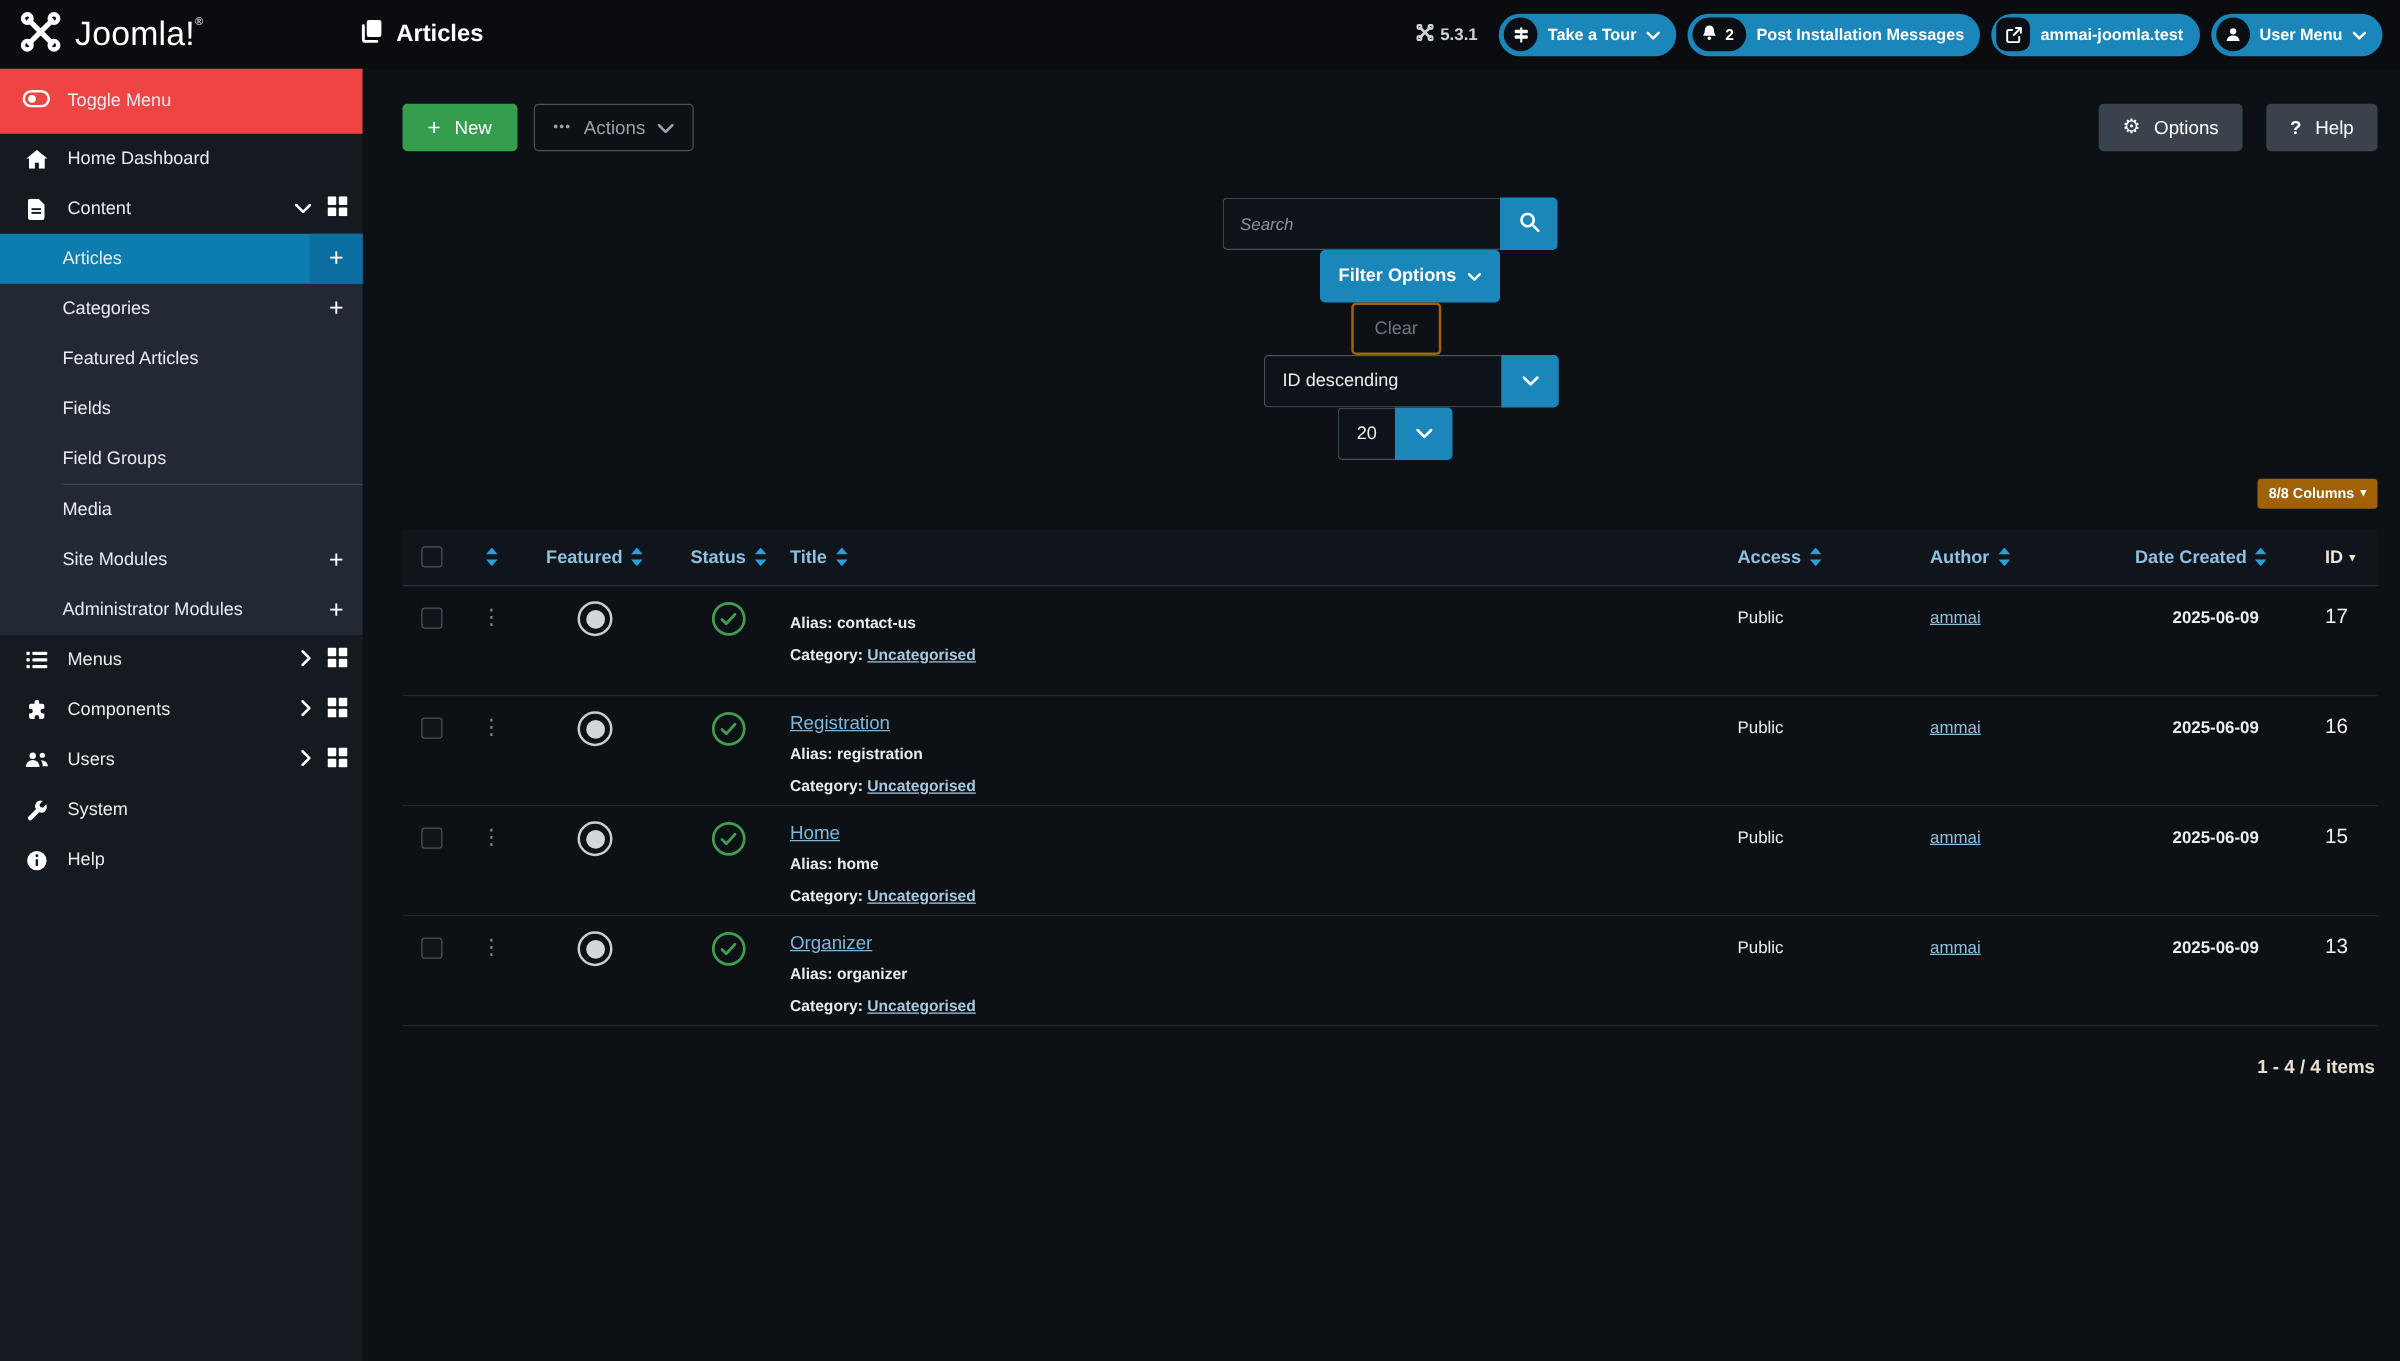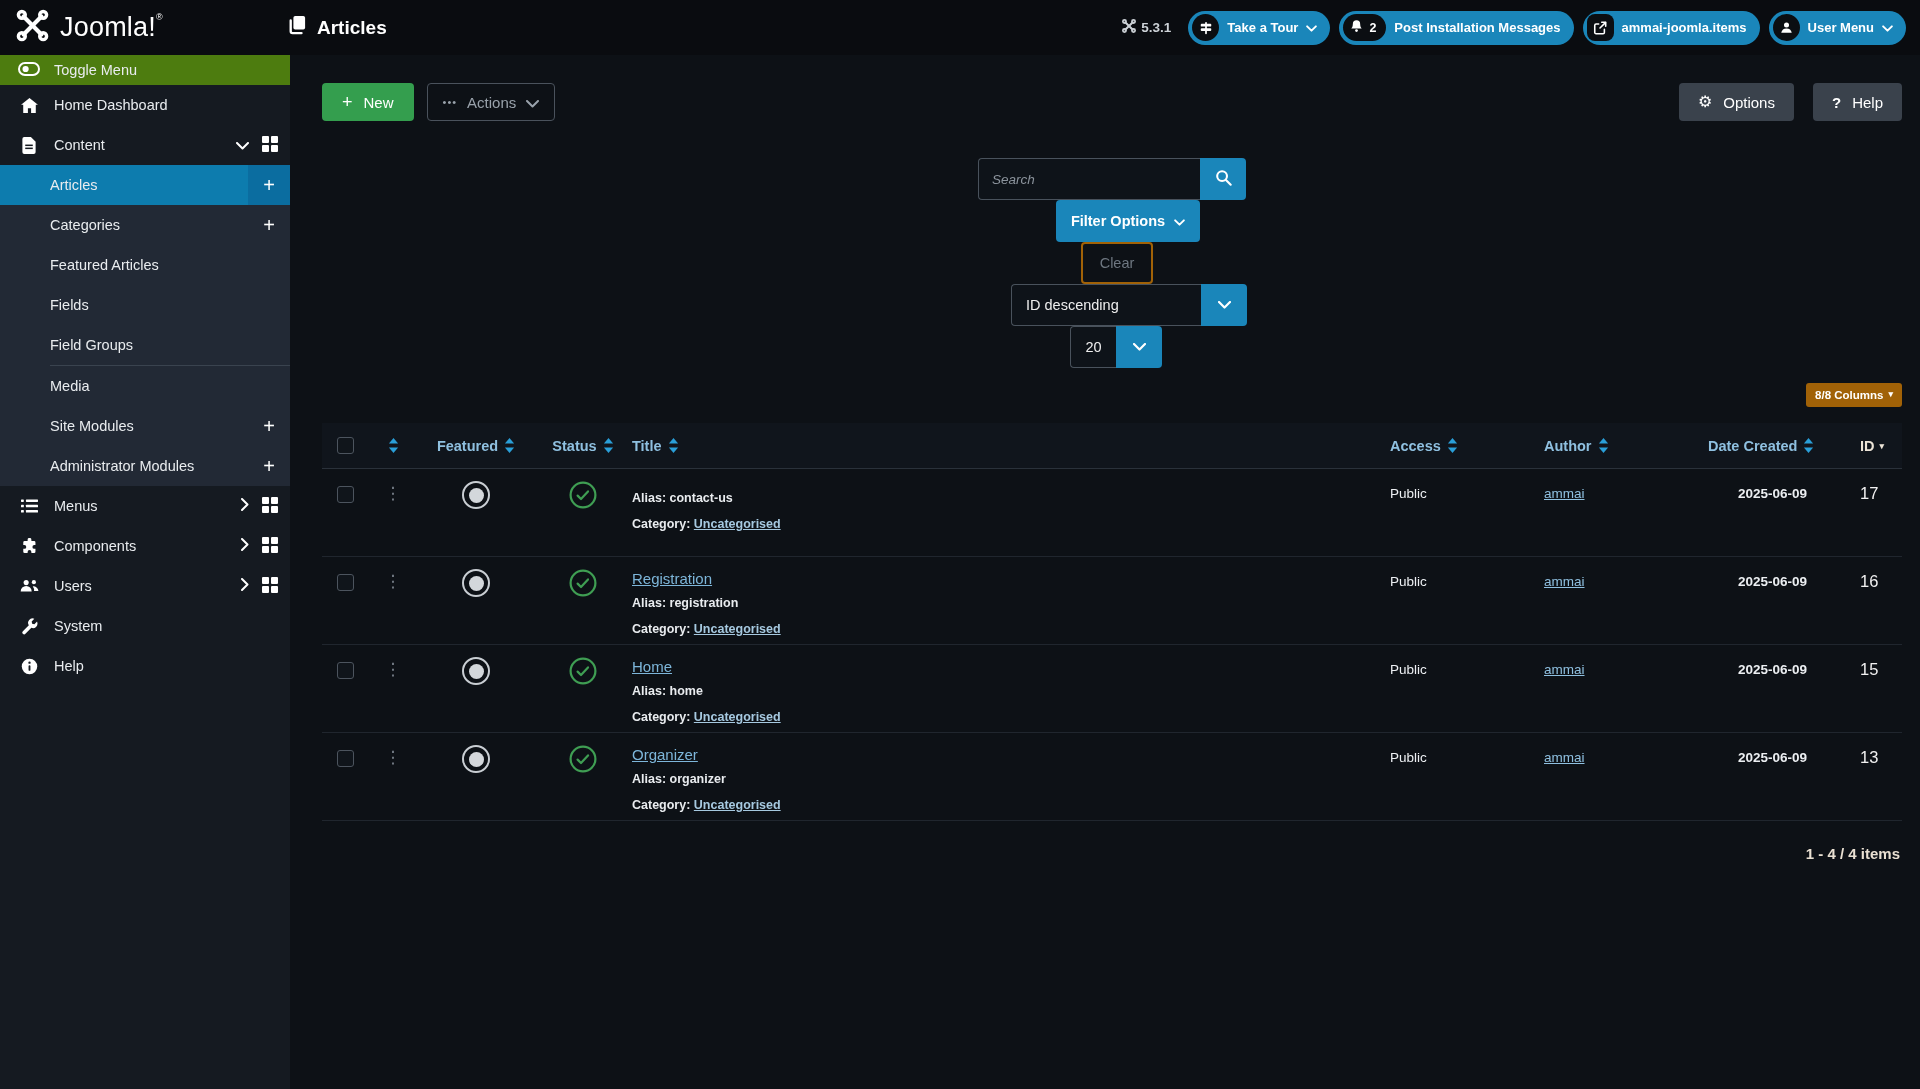--- a/index.html
+++ b/index.html
@@ -25,21 +25,21 @@
   .pill .icon-wrap { width:27px; height:27px; border-radius:50%; background:#0b0e12; display:flex; align-items:center; justify-content:center; flex-shrink:0; }
   .pill .icon-wrap.sq { border-radius:8px; }
   .badge-wrap { height:27px; border-radius:14px; background:#0b0e12; display:flex; align-items:center; gap:6px; padding:0 10px 0 7px; }
   .badge-num { font-size:12.5px; font-weight:700; color:#fff; }
 
   
   .layout { display:flex; height:1034px; }
 
   
   .sidebar { width:290px; background:#151a21; flex-shrink:0; font-size:14.5px; color:#e9ecef; }
-  .toggle-row { height:30px; background:#4d7c0f; display:flex; align-items:center; gap:14px; padding:0 18px; }
+  .toggle-row { height:52px; background:#ef4444; display:flex; align-items:center; gap:14px; padding:0 18px; }
   .nav-item { height:40px; display:flex; align-items:center; gap:14px; padding:0 12px 0 18px; }
   .nav-item .nav-icon { width:22px; display:flex; justify-content:center; flex-shrink:0; }
   .nav-item .lbl { flex:1; }
   .nav-extra { display:flex; align-items:center; gap:13px; }
   .submenu { background:#222935; }
   .sub-item { height:40px; display:flex; align-items:center; padding:0 0 0 50px; }
   .sub-item .lbl { flex:1; }
   .sub-item.active { background:#0d7cae; }
   .plusbox { width:42px; height:40px; display:flex; align-items:center; justify-content:center; font-size:20px; font-weight:400; color:#fff; }
   .sub-item.active .plusbox { background:#0b6da0; }
@@ -186,21 +186,21 @@
     </button>
 
     <button class="pill">
       <span class="icon-wrap sq">
         <svg width="14" height="14" viewBox="0 0 16 16" fill="none" stroke="#fff" stroke-width="1.8" stroke-linecap="round" stroke-linejoin="round">
           <path d="M13 9.5V13a1.5 1.5 0 0 1-1.5 1.5h-8A1.5 1.5 0 0 1 2 13V5a1.5 1.5 0 0 1 1.5-1.5H6.5"></path>
           <path d="M10 1.5h4.5V6"></path>
           <path d="M14.2 1.8L8 8"></path>
         </svg>
       </span>
-      <span>ammai-joomla.items</span>
+      <span>ammai-joomla.test</span>
     </button>
 
     <button class="pill">
       <span class="icon-wrap">
         <svg width="15" height="15" viewBox="0 0 16 16" fill="#fff">
           <circle cx="8" cy="5.4" r="2.7"></circle>
           <path d="M2.4 13.6a5.7 5.7 0 0 1 11.2 0z"></path>
         </svg>
       </span>
       <span>User Menu</span>

